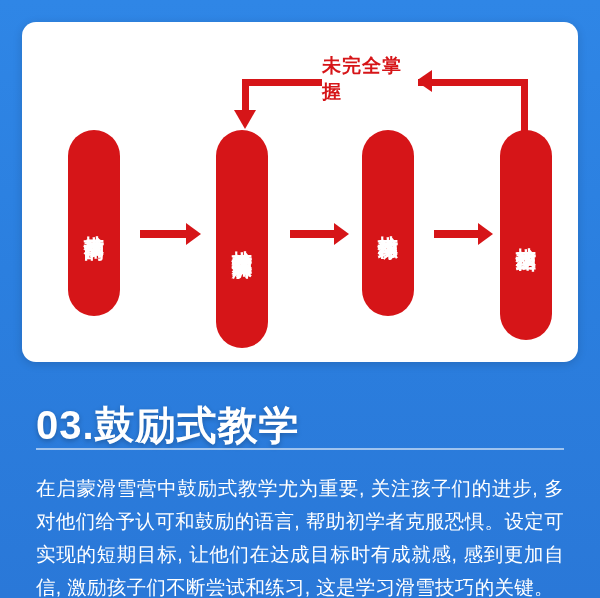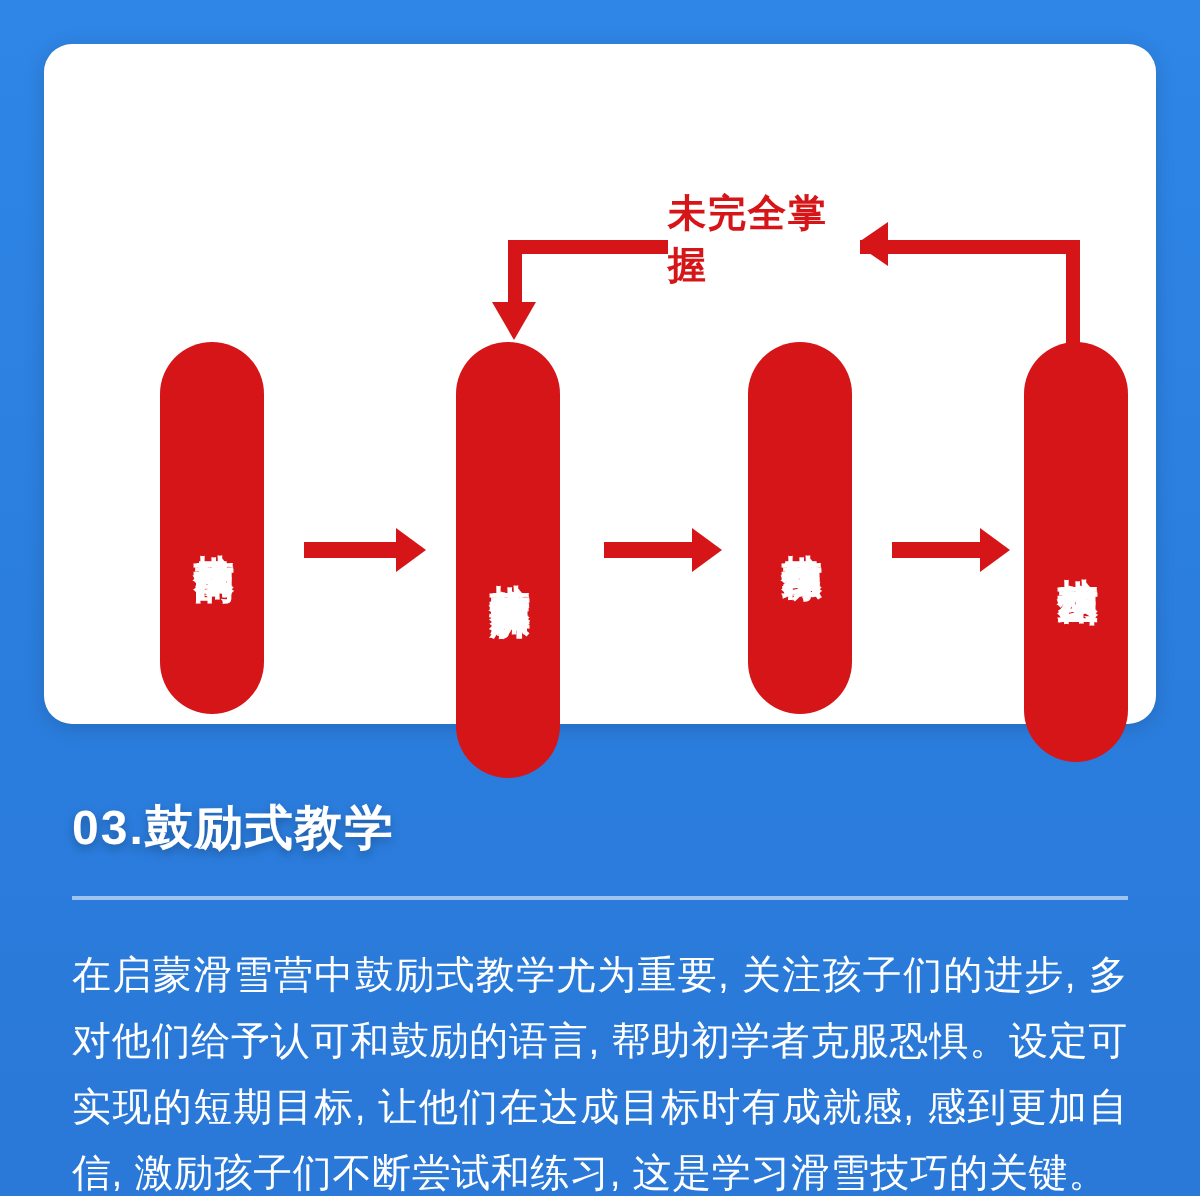--- a/index.html
+++ b/index.html
@@ -27,25 +27,24 @@
     top: 22px;
     width: 556px;
     height: 340px;
     background: #ffffff;
     border-radius: 14px;
     box-shadow: 0 2px 10px rgba(0,0,0,0.15);
   }
 
   .flow {
     position: absolute;
-    left: 12px;
+    left: 0;
     top: 0;
     width: 556px;
     height: 340px;
-    margin-top: 41px;
   }
 
   
   .pill {
     position: absolute;
     background: #d61518;
     border-radius: 30px;
     color: #ffffff;
     font-size: 20px;
     font-weight: bold;
@@ -148,21 +147,21 @@
     align-items: center;
     justify-content: center;
   }
 
   
   .section-heading {
     position: absolute;
     left: 36px;
     top: 398px;
     color: #ffffff;
-    font-size: 24px;
+    font-size: 40px;
     font-weight: bold;
     letter-spacing: 1px;
     text-shadow: 0 2px 5px rgba(0,0,0,0.25);
   }
   .heading-underline {
     position: absolute;
     left: 36px;
     top: 448px;
     width: 528px;
     height: 2px;

